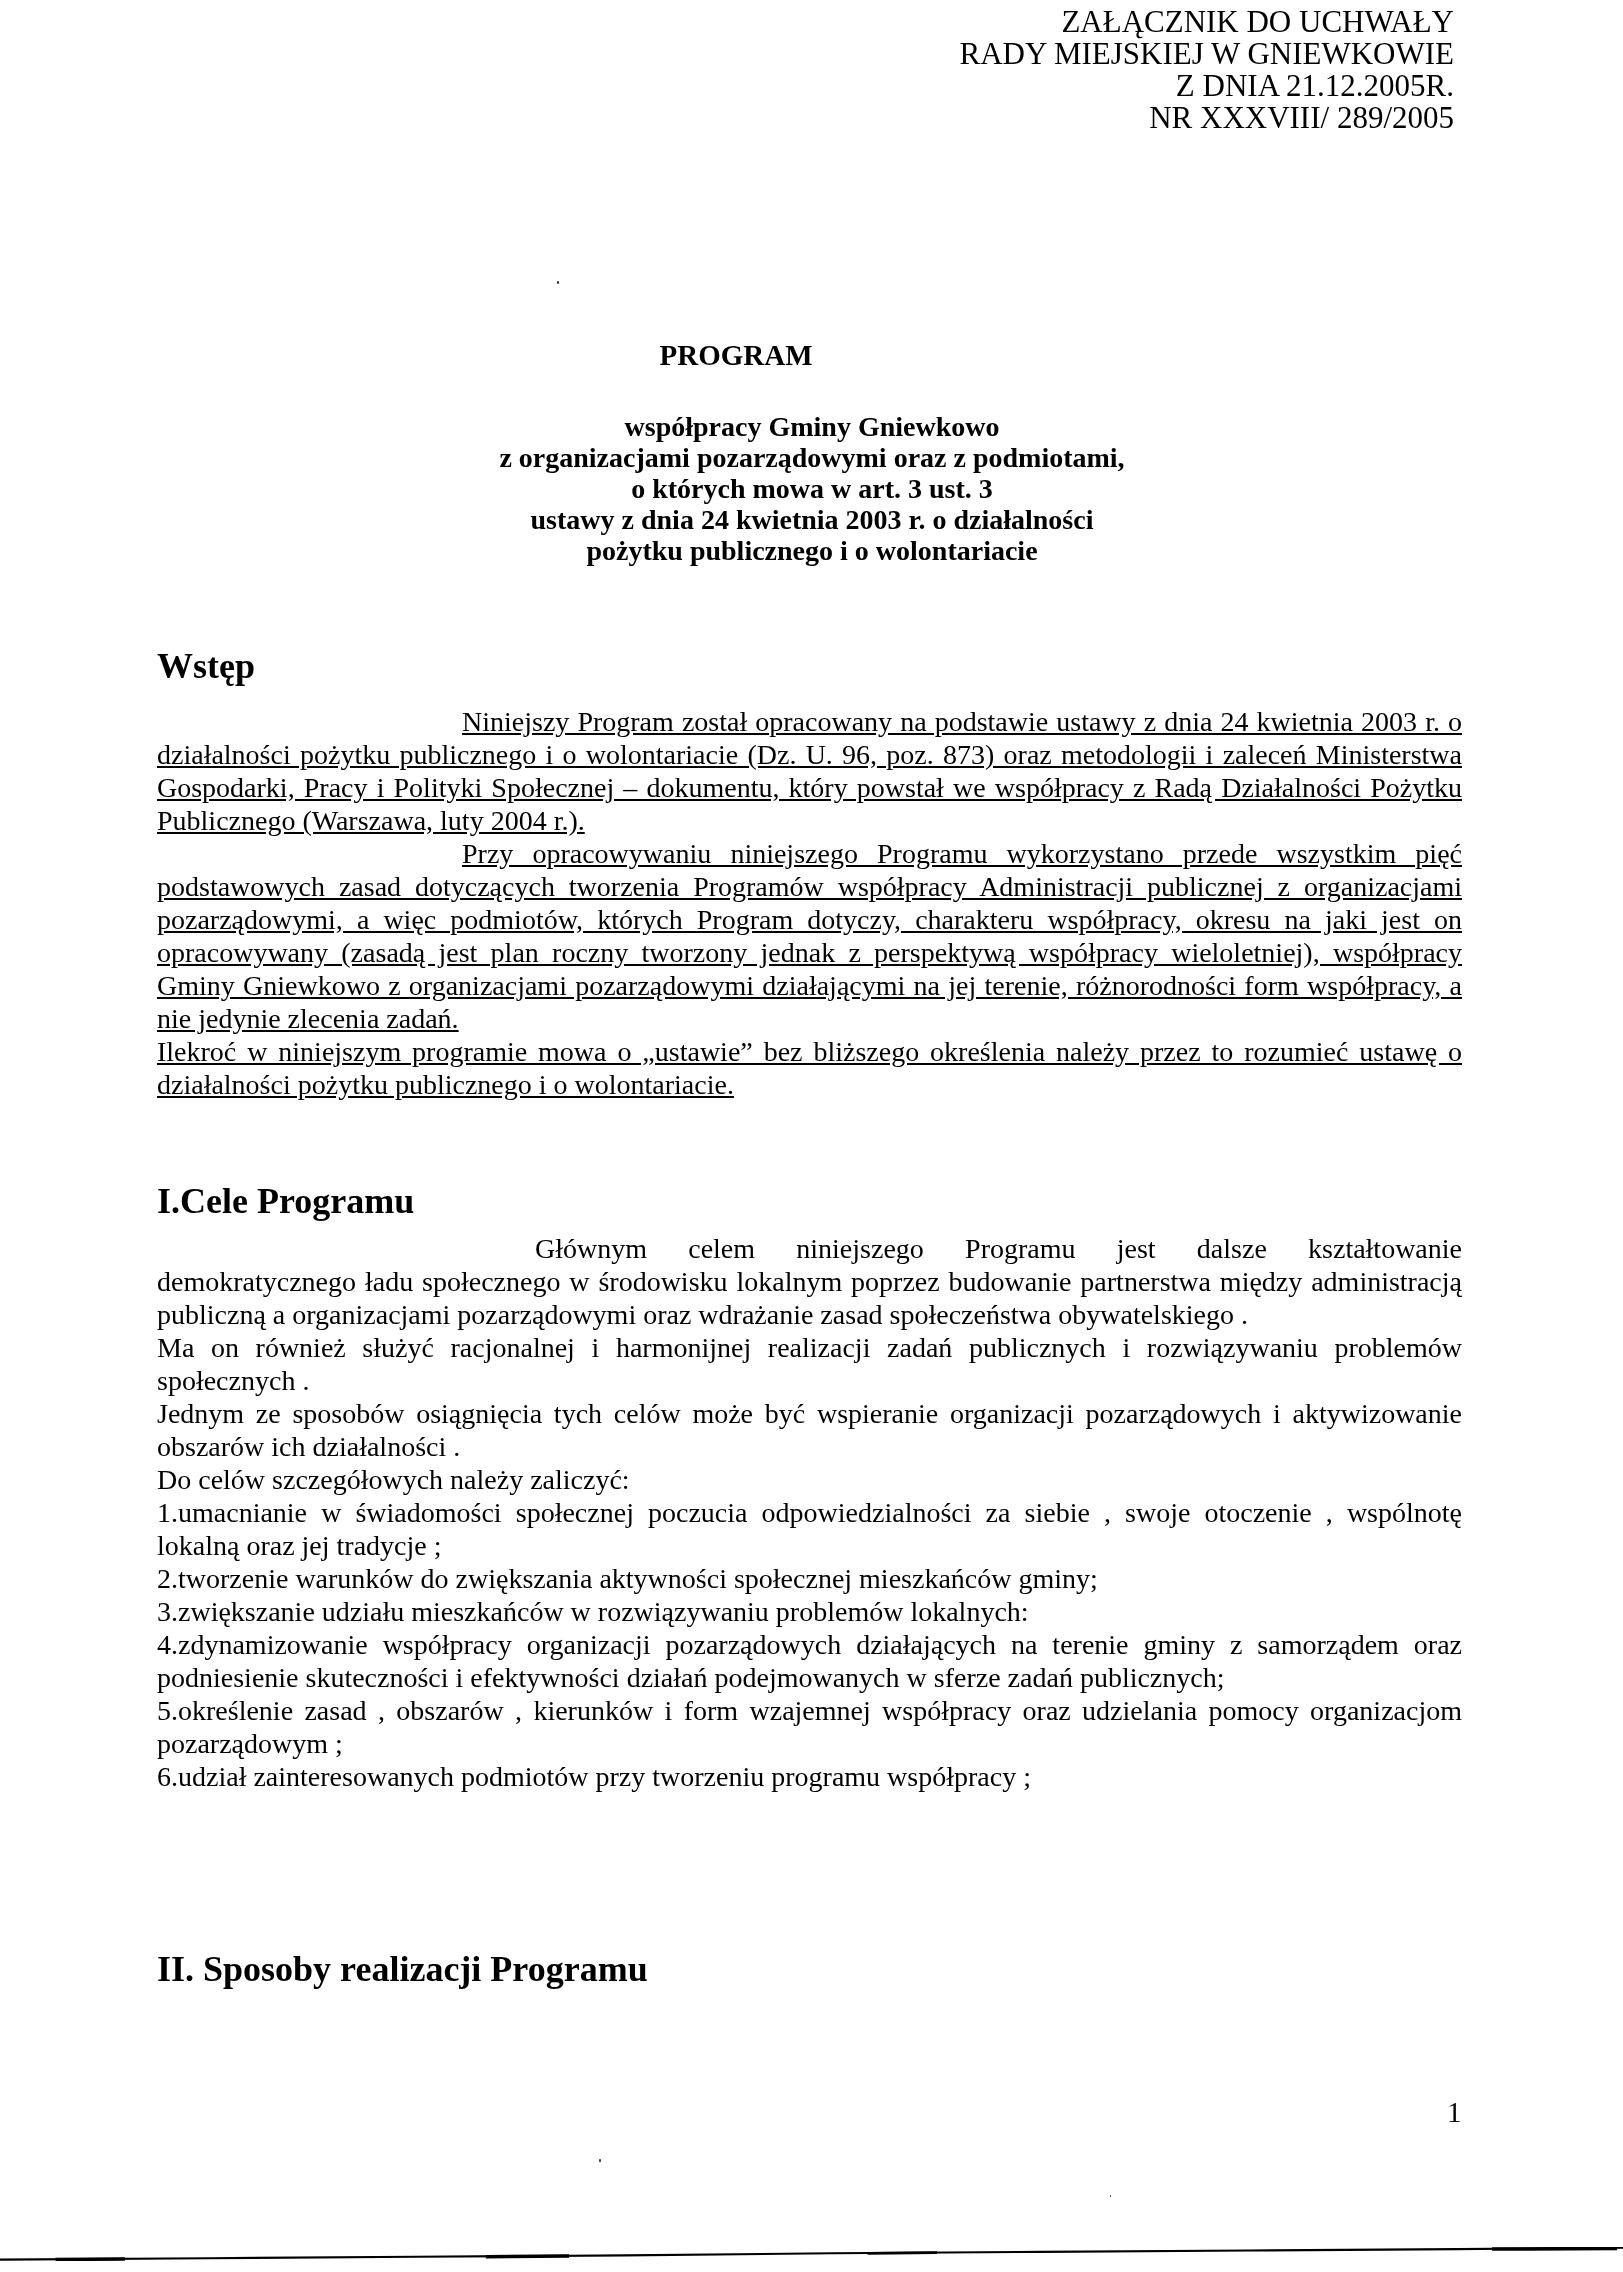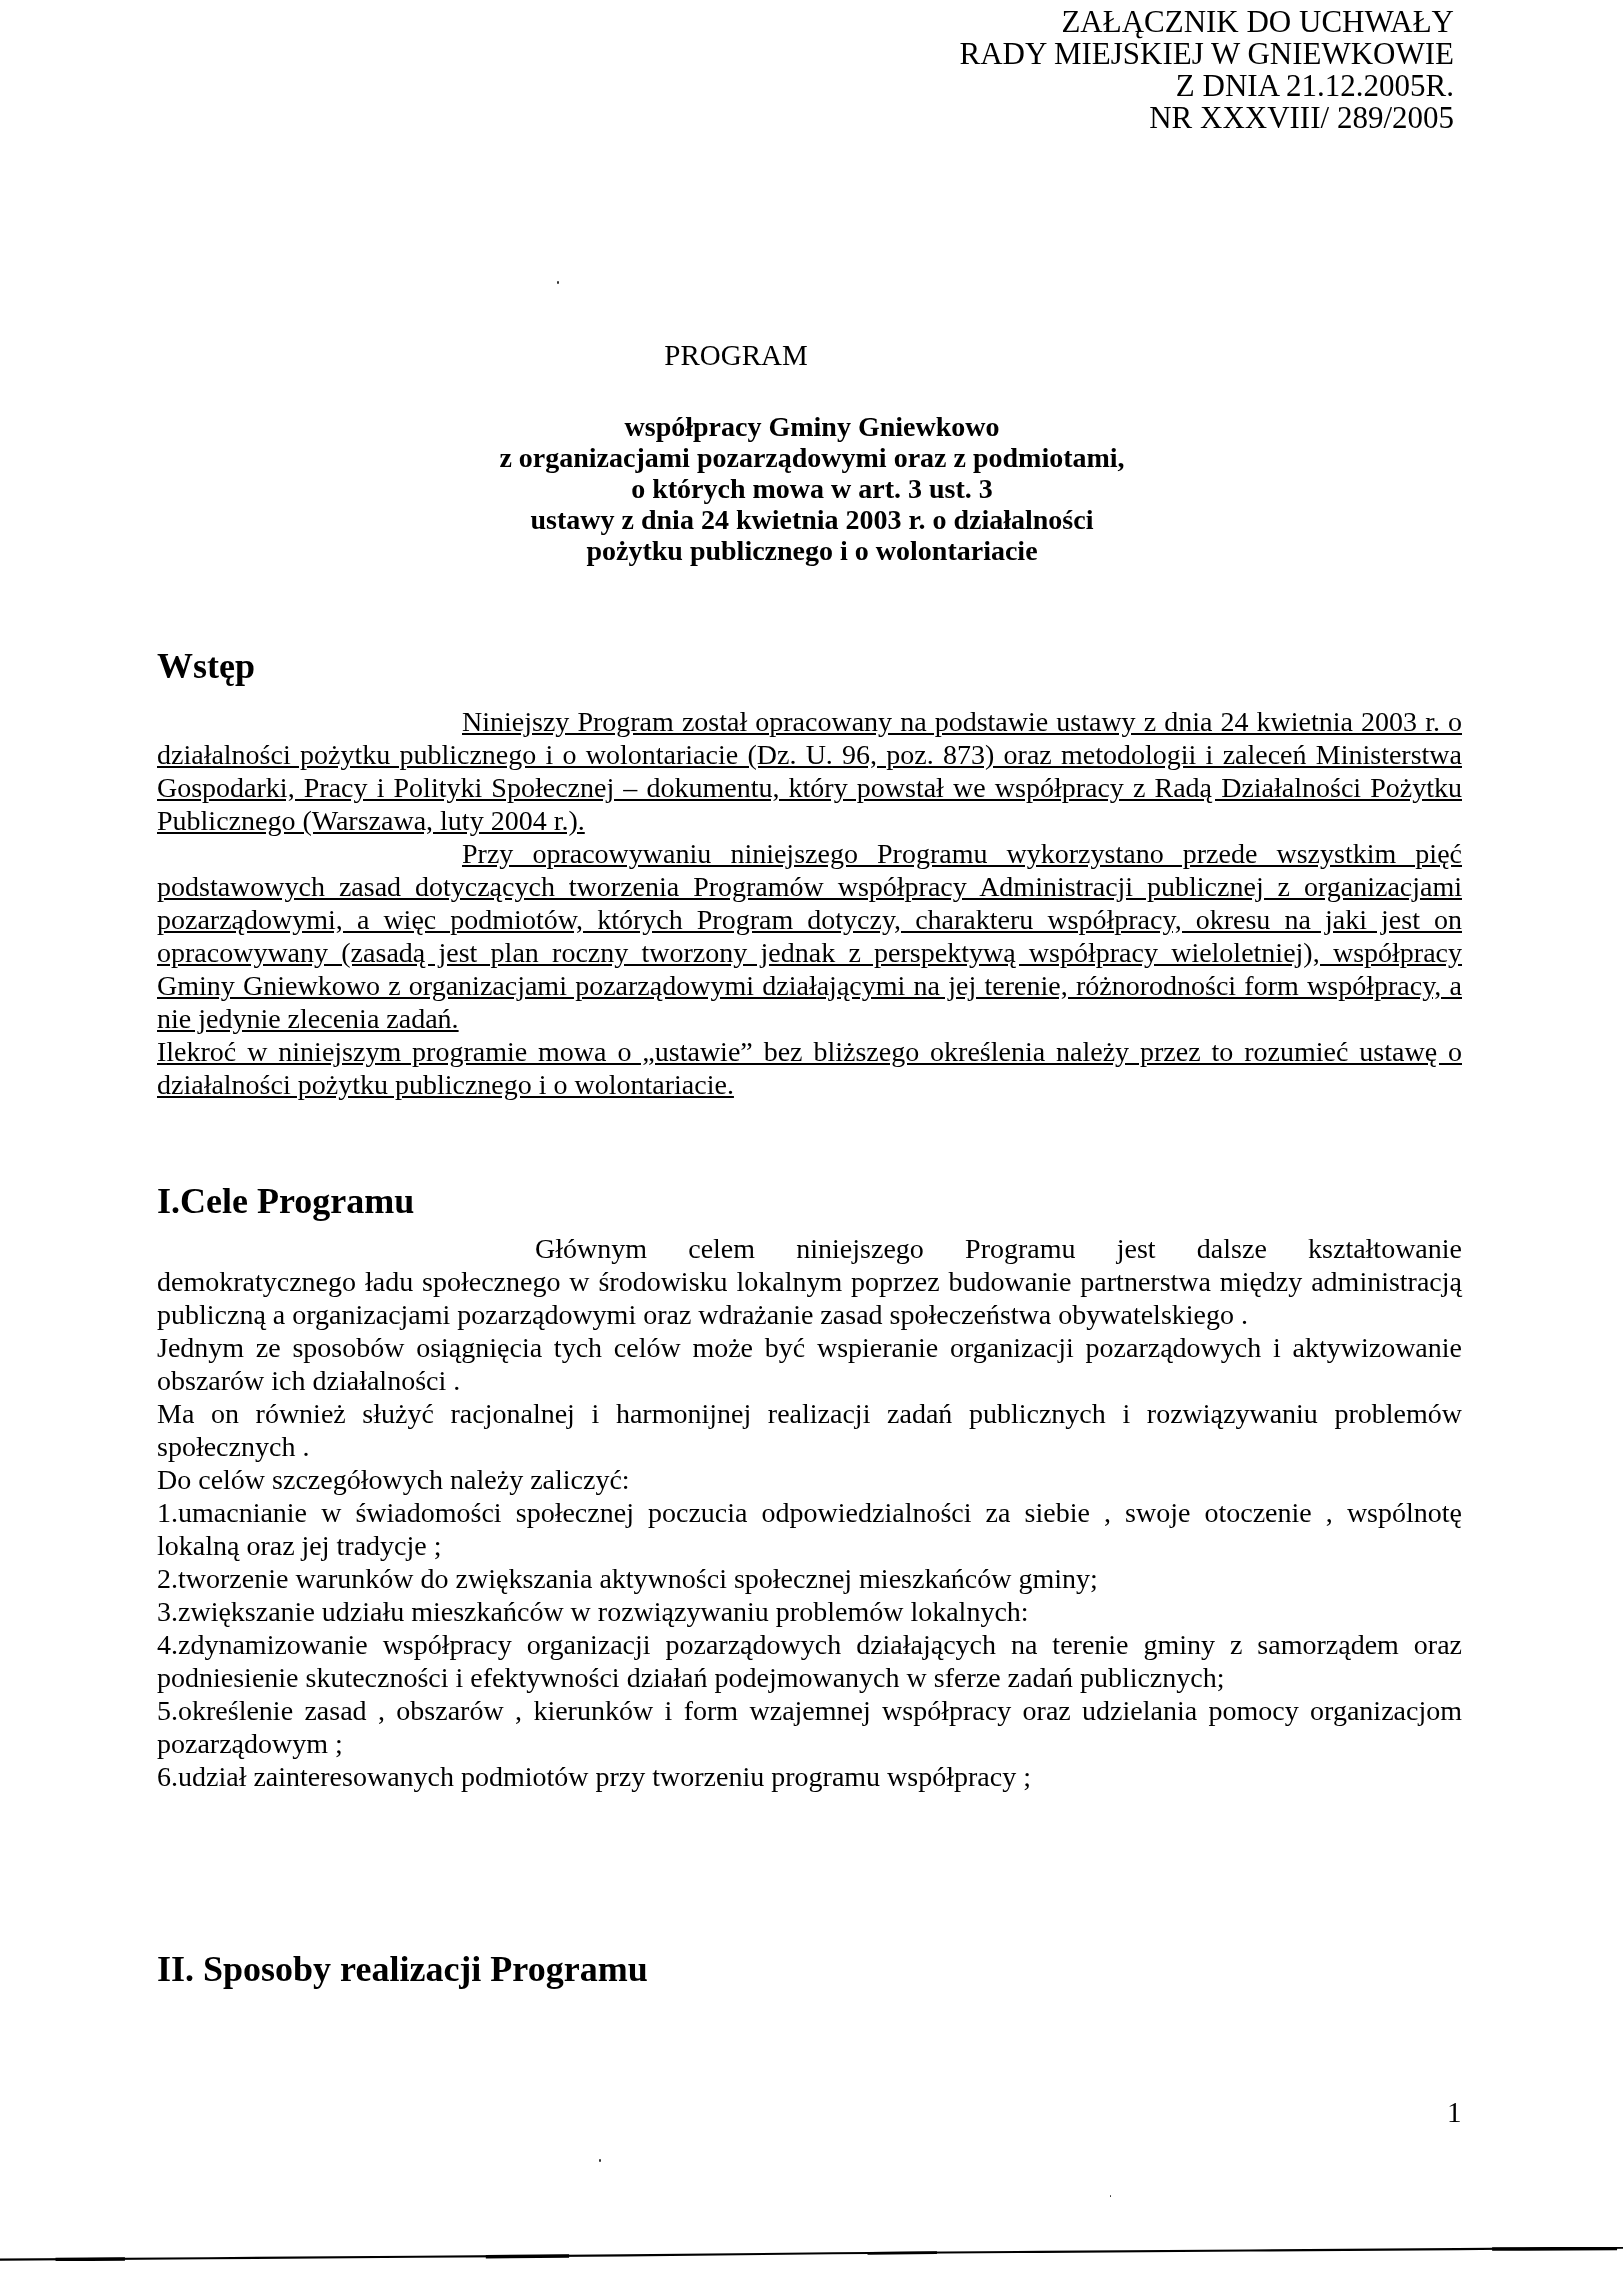--- a/index.html
+++ b/index.html
@@ -1,21 +1,21 @@
 <!DOCTYPE html>
 <html style="font-size:11px"><head>
 <meta charset="utf-8">
 <style>
   html, body { margin:0; padding:0; background:#ffffff; }
   body { width:1624px; height:2273px; position:relative; overflow:hidden;
          font-family:"Liberation Serif", "DejaVu Serif", serif; color:#000; }
   .page { position:absolute; left:0; top:0; width:1624px; height:2273px; }
   .header-block { position:absolute; right:170px; top:5.6px; text-align:right;
                   font-size:31px; line-height:32px; letter-spacing:0px; }
-  .title { position:absolute; left:0; width:1472px; text-align:center; font-weight:normal; }
+  .title { position:absolute; left:0; width:1472px; text-align:center; font-weight:bold; }
   .t-program { top:339px; font-size:29px; }
   .subtitle { position:absolute; left:0; width:1624px; top:411px; text-align:center;
               font-weight:bold; font-size:28px; line-height:31px; }
   .heading { position:absolute; left:157px; font-weight:bold; font-size:36px; }
   .h-wstep { top:645px; }
   .h-cele { top:1180px; }
   .h-sposoby { top:1948px; }
   .body-text { position:absolute; left:157px; width:1305px; font-size:28px; line-height:33px;
                text-align:justify; }
   .body-text p { margin:0; }
@@ -56,22 +56,22 @@
   <div class="body-text intro">
     <p class="indent-a">Niniejszy Program został opracowany na podstawie ustawy z dnia 24 kwietnia 2003 r. o działalności pożytku publicznego i o wolontariacie (Dz. U. 96, poz. 873) oraz metodologii i zaleceń Ministerstwa Gospodarki, Pracy i Polityki Społecznej – dokumentu, który powstał we współpracy z Radą Działalności Pożytku Publicznego (Warszawa, luty 2004 r.).</p>
     <p class="indent-a">Przy opracowywaniu niniejszego Programu wykorzystano przede wszystkim pięć podstawowych zasad dotyczących tworzenia Programów współpracy Administracji publicznej z organizacjami pozarządowymi, a więc podmiotów, których Program dotyczy, charakteru współpracy, okresu na jaki jest on opracowywany (zasadą jest plan roczny tworzony jednak z perspektywą współpracy wieloletniej), współpracy Gminy Gniewkowo z organizacjami pozarządowymi działającymi na jej terenie, różnorodności form współpracy, a nie jedynie zlecenia zadań.</p>
     <p>Ilekroć w niniejszym programie mowa o „ustawie” bez bliższego określenia należy przez to rozumieć ustawę o działalności pożytku publicznego i o wolontariacie.</p>
   </div>
 
   <div class="heading h-cele">I.Cele Programu</div>
 
   <div class="body-text cele">
     <p class="indent-b">Głównym celem niniejszego Programu jest dalsze kształtowanie demokratycznego ładu społecznego w środowisku lokalnym poprzez budowanie partnerstwa między administracją publiczną a organizacjami pozarządowymi oraz  wdrażanie zasad społeczeństwa obywatelskiego .</p>
+    <p>Ma on również służyć racjonalnej i harmonijnej realizacji zadań publicznych i rozwiązywaniu problemów społecznych .</p>
     <p>Jednym ze sposobów osiągnięcia tych  celów może być wspieranie organizacji pozarządowych i aktywizowanie obszarów ich działalności .</p>
-    <p>Ma on również służyć racjonalnej i harmonijnej realizacji zadań publicznych i rozwiązywaniu problemów społecznych .</p>
     <p>Do celów szczegółowych należy zaliczyć:</p>
     <p>1.umacnianie w świadomości społecznej poczucia odpowiedzialności za siebie , swoje otoczenie , wspólnotę lokalną oraz jej tradycje  ;</p>
     <p>2.tworzenie warunków do zwiększania aktywności społecznej mieszkańców gminy;</p>
     <p>3.zwiększanie udziału mieszkańców w rozwiązywaniu problemów lokalnych:</p>
     <p>4.zdynamizowanie współpracy organizacji pozarządowych działających na terenie gminy z samorządem oraz podniesienie skuteczności i efektywności działań podejmowanych w sferze zadań publicznych;</p>
     <p>5.określenie zasad , obszarów , kierunków i form wzajemnej współpracy oraz udzielania pomocy organizacjom pozarządowym ;</p>
     <p>6.udział zainteresowanych podmiotów przy tworzeniu programu współpracy ;</p>
   </div>
 
   <div class="heading h-sposoby">II. Sposoby realizacji Programu</div>

